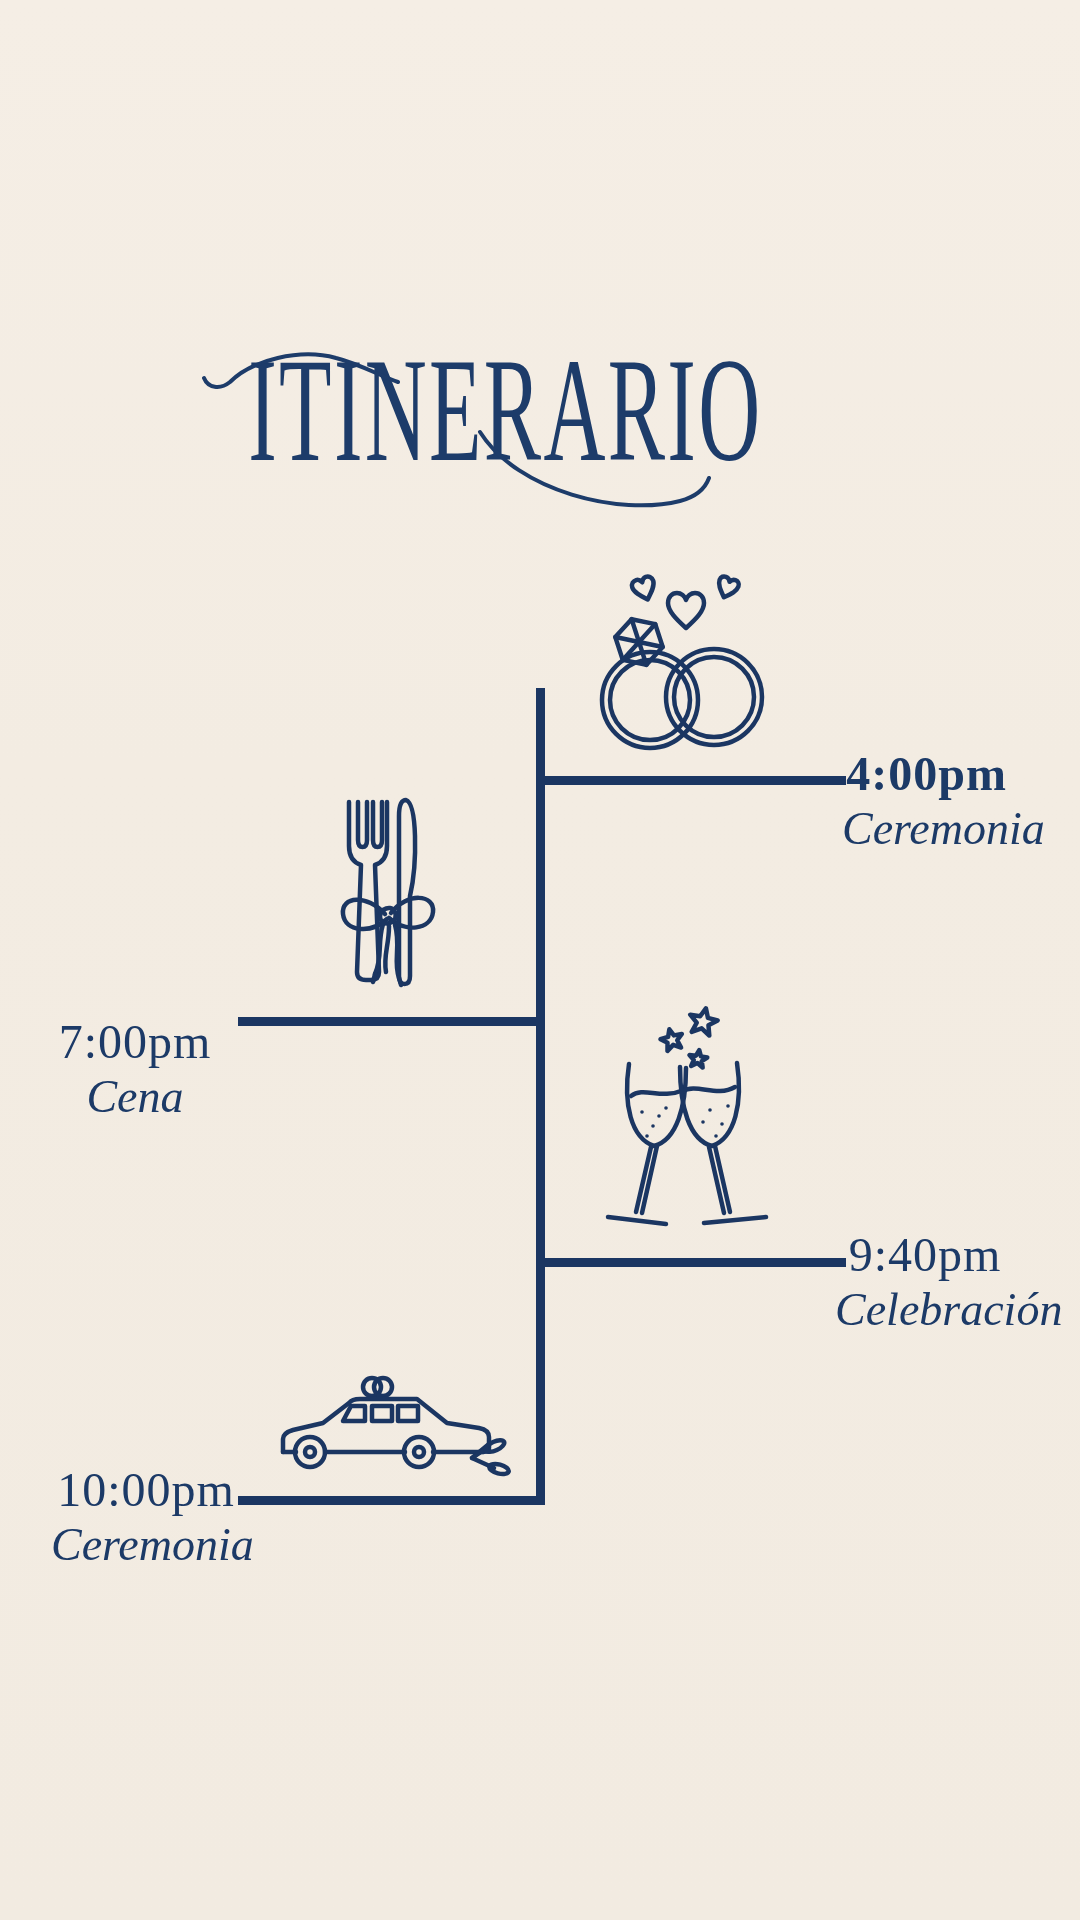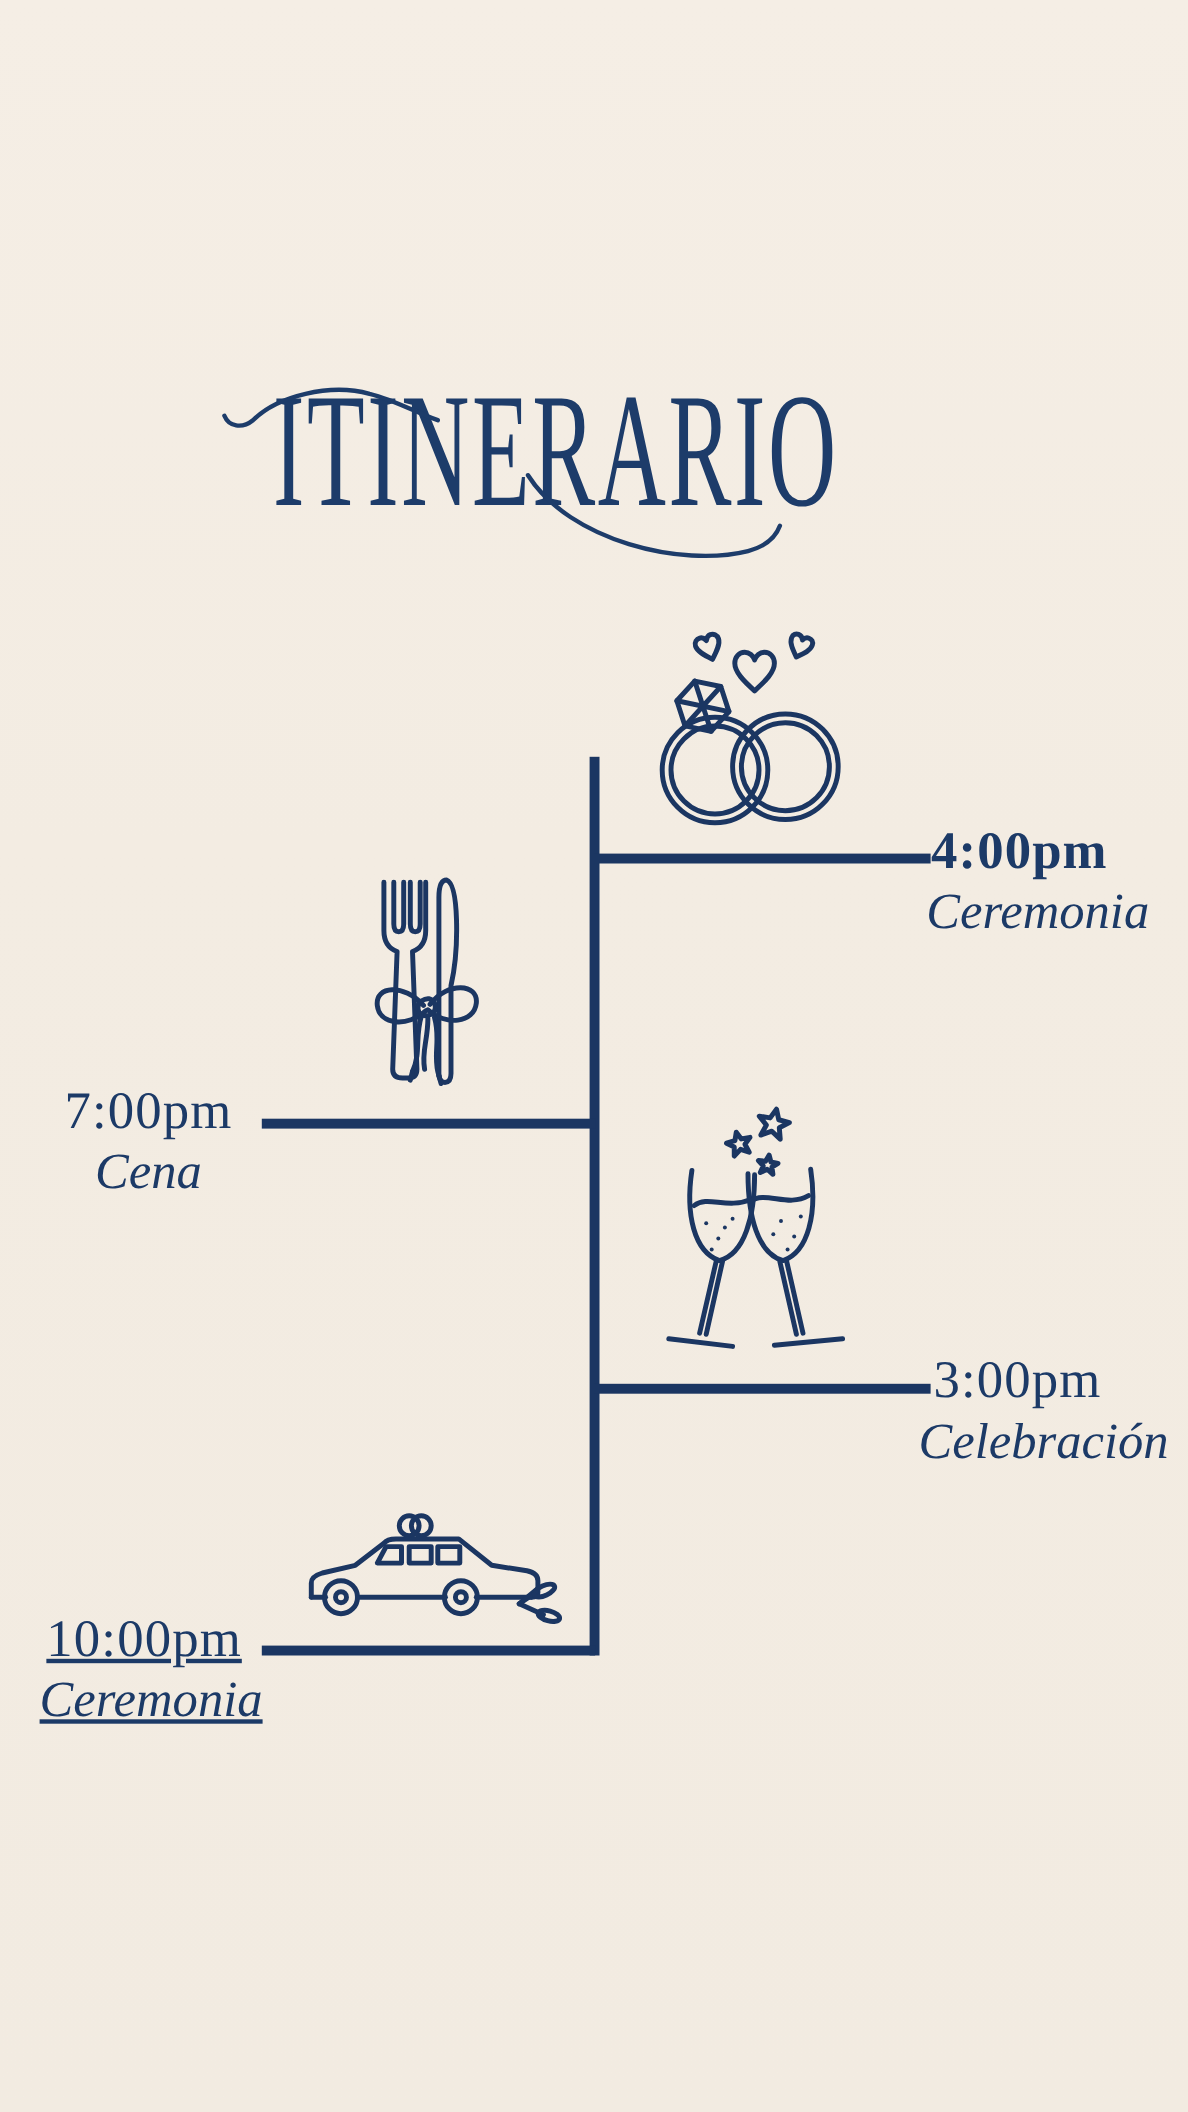--- a/index.html
+++ b/index.html
@@ -137,28 +137,28 @@
     <path d="M200,86 L215,76"></path>
     <ellipse cx="223" cy="74" rx="10" ry="4.5" transform="rotate(-25 223 74)"></ellipse>
     <ellipse cx="227" cy="97" rx="10" ry="4.5" transform="rotate(15 227 97)"></ellipse>
   </svg>
 
   <div class="event" style="left:842px;top:749px;width:165px;text-align:right;">
     <div class="time bold">4:00pm</div>
     <div class="label">Ceremonia</div>
   </div>
 
-  <div class="event" style="left:40px;top:985px;width:190px;">
+  <div class="event" style="left:40px;top:1017px;width:190px;">
     <div class="time">7:00pm</div>
     <div class="label">Cena</div>
   </div>
 
   <div class="event" style="left:835px;top:1230px;width:180px;">
-    <div class="time">3:00pm</div>
+    <div class="time">9:40pm</div>
     <div class="label">Celebración</div>
   </div>
 
-  <div class="event" style="left:36px;top:1465px;width:190px;text-decoration:underline;">
+  <div class="event" style="left:51px;top:1465px;width:190px;">
     <div class="time">10:00pm</div>
     <div class="label">Ceremonia</div>
   </div>
 
 </div>
 
 </body></html>

